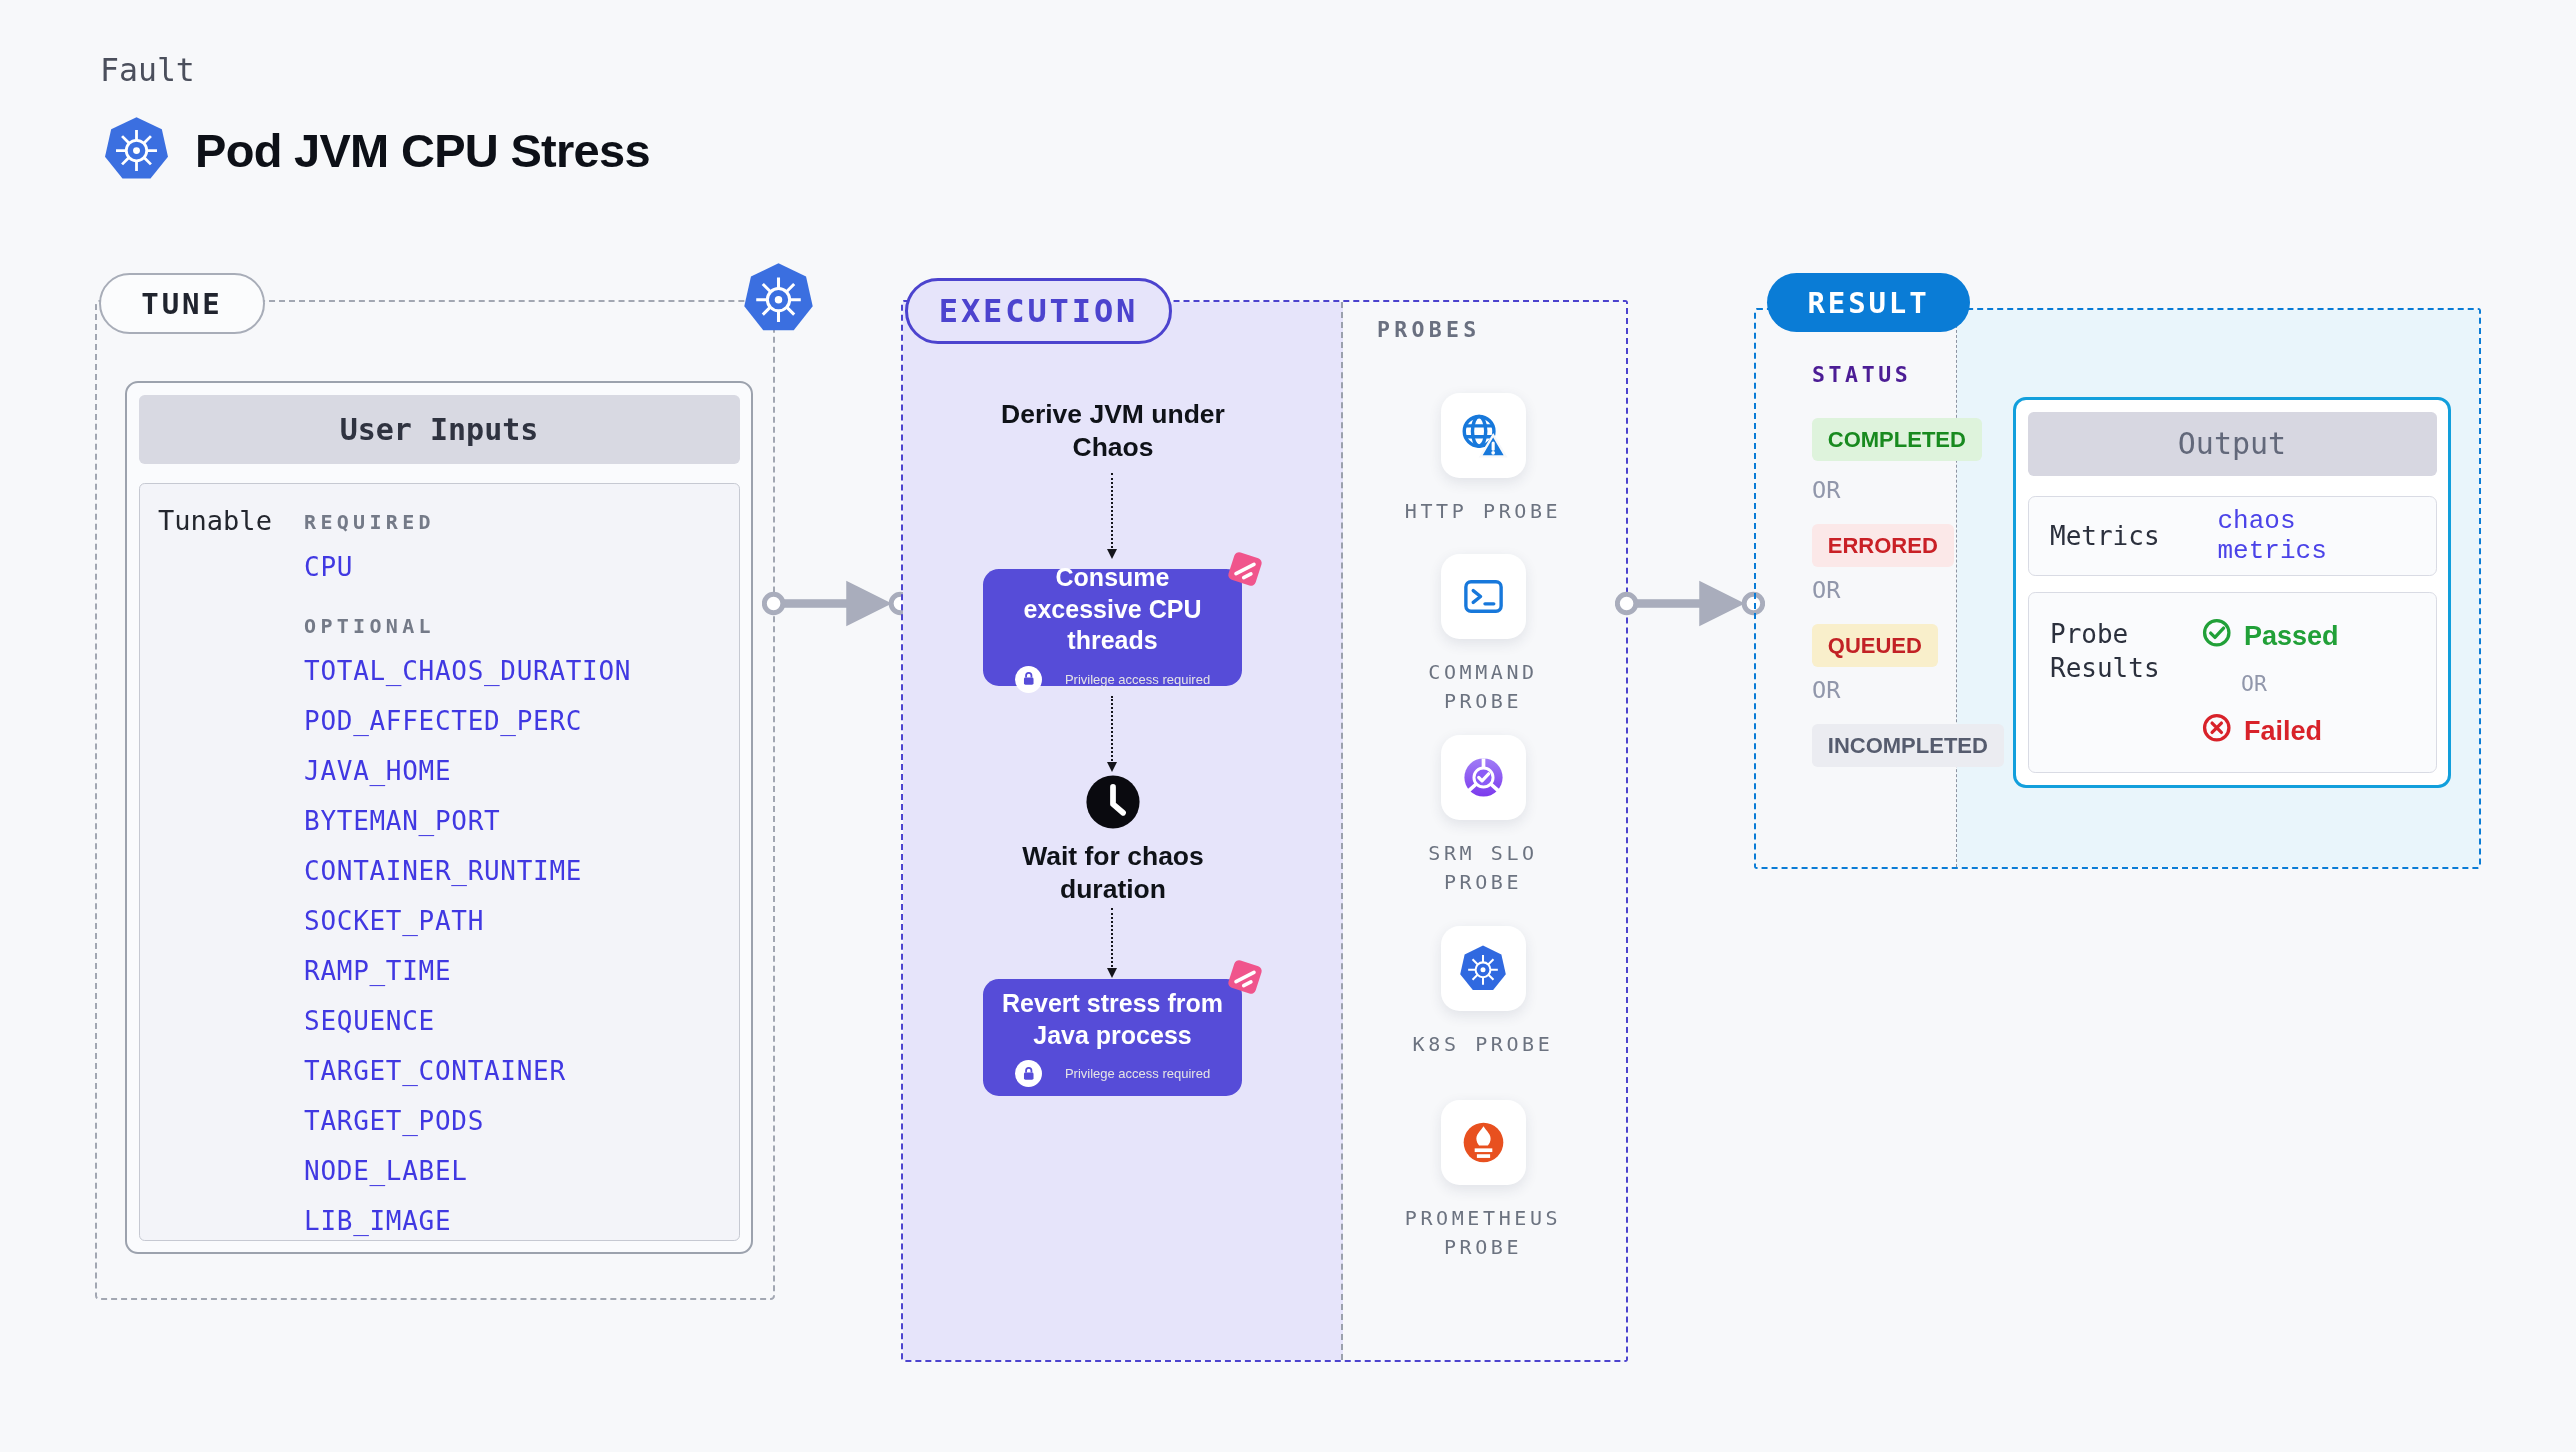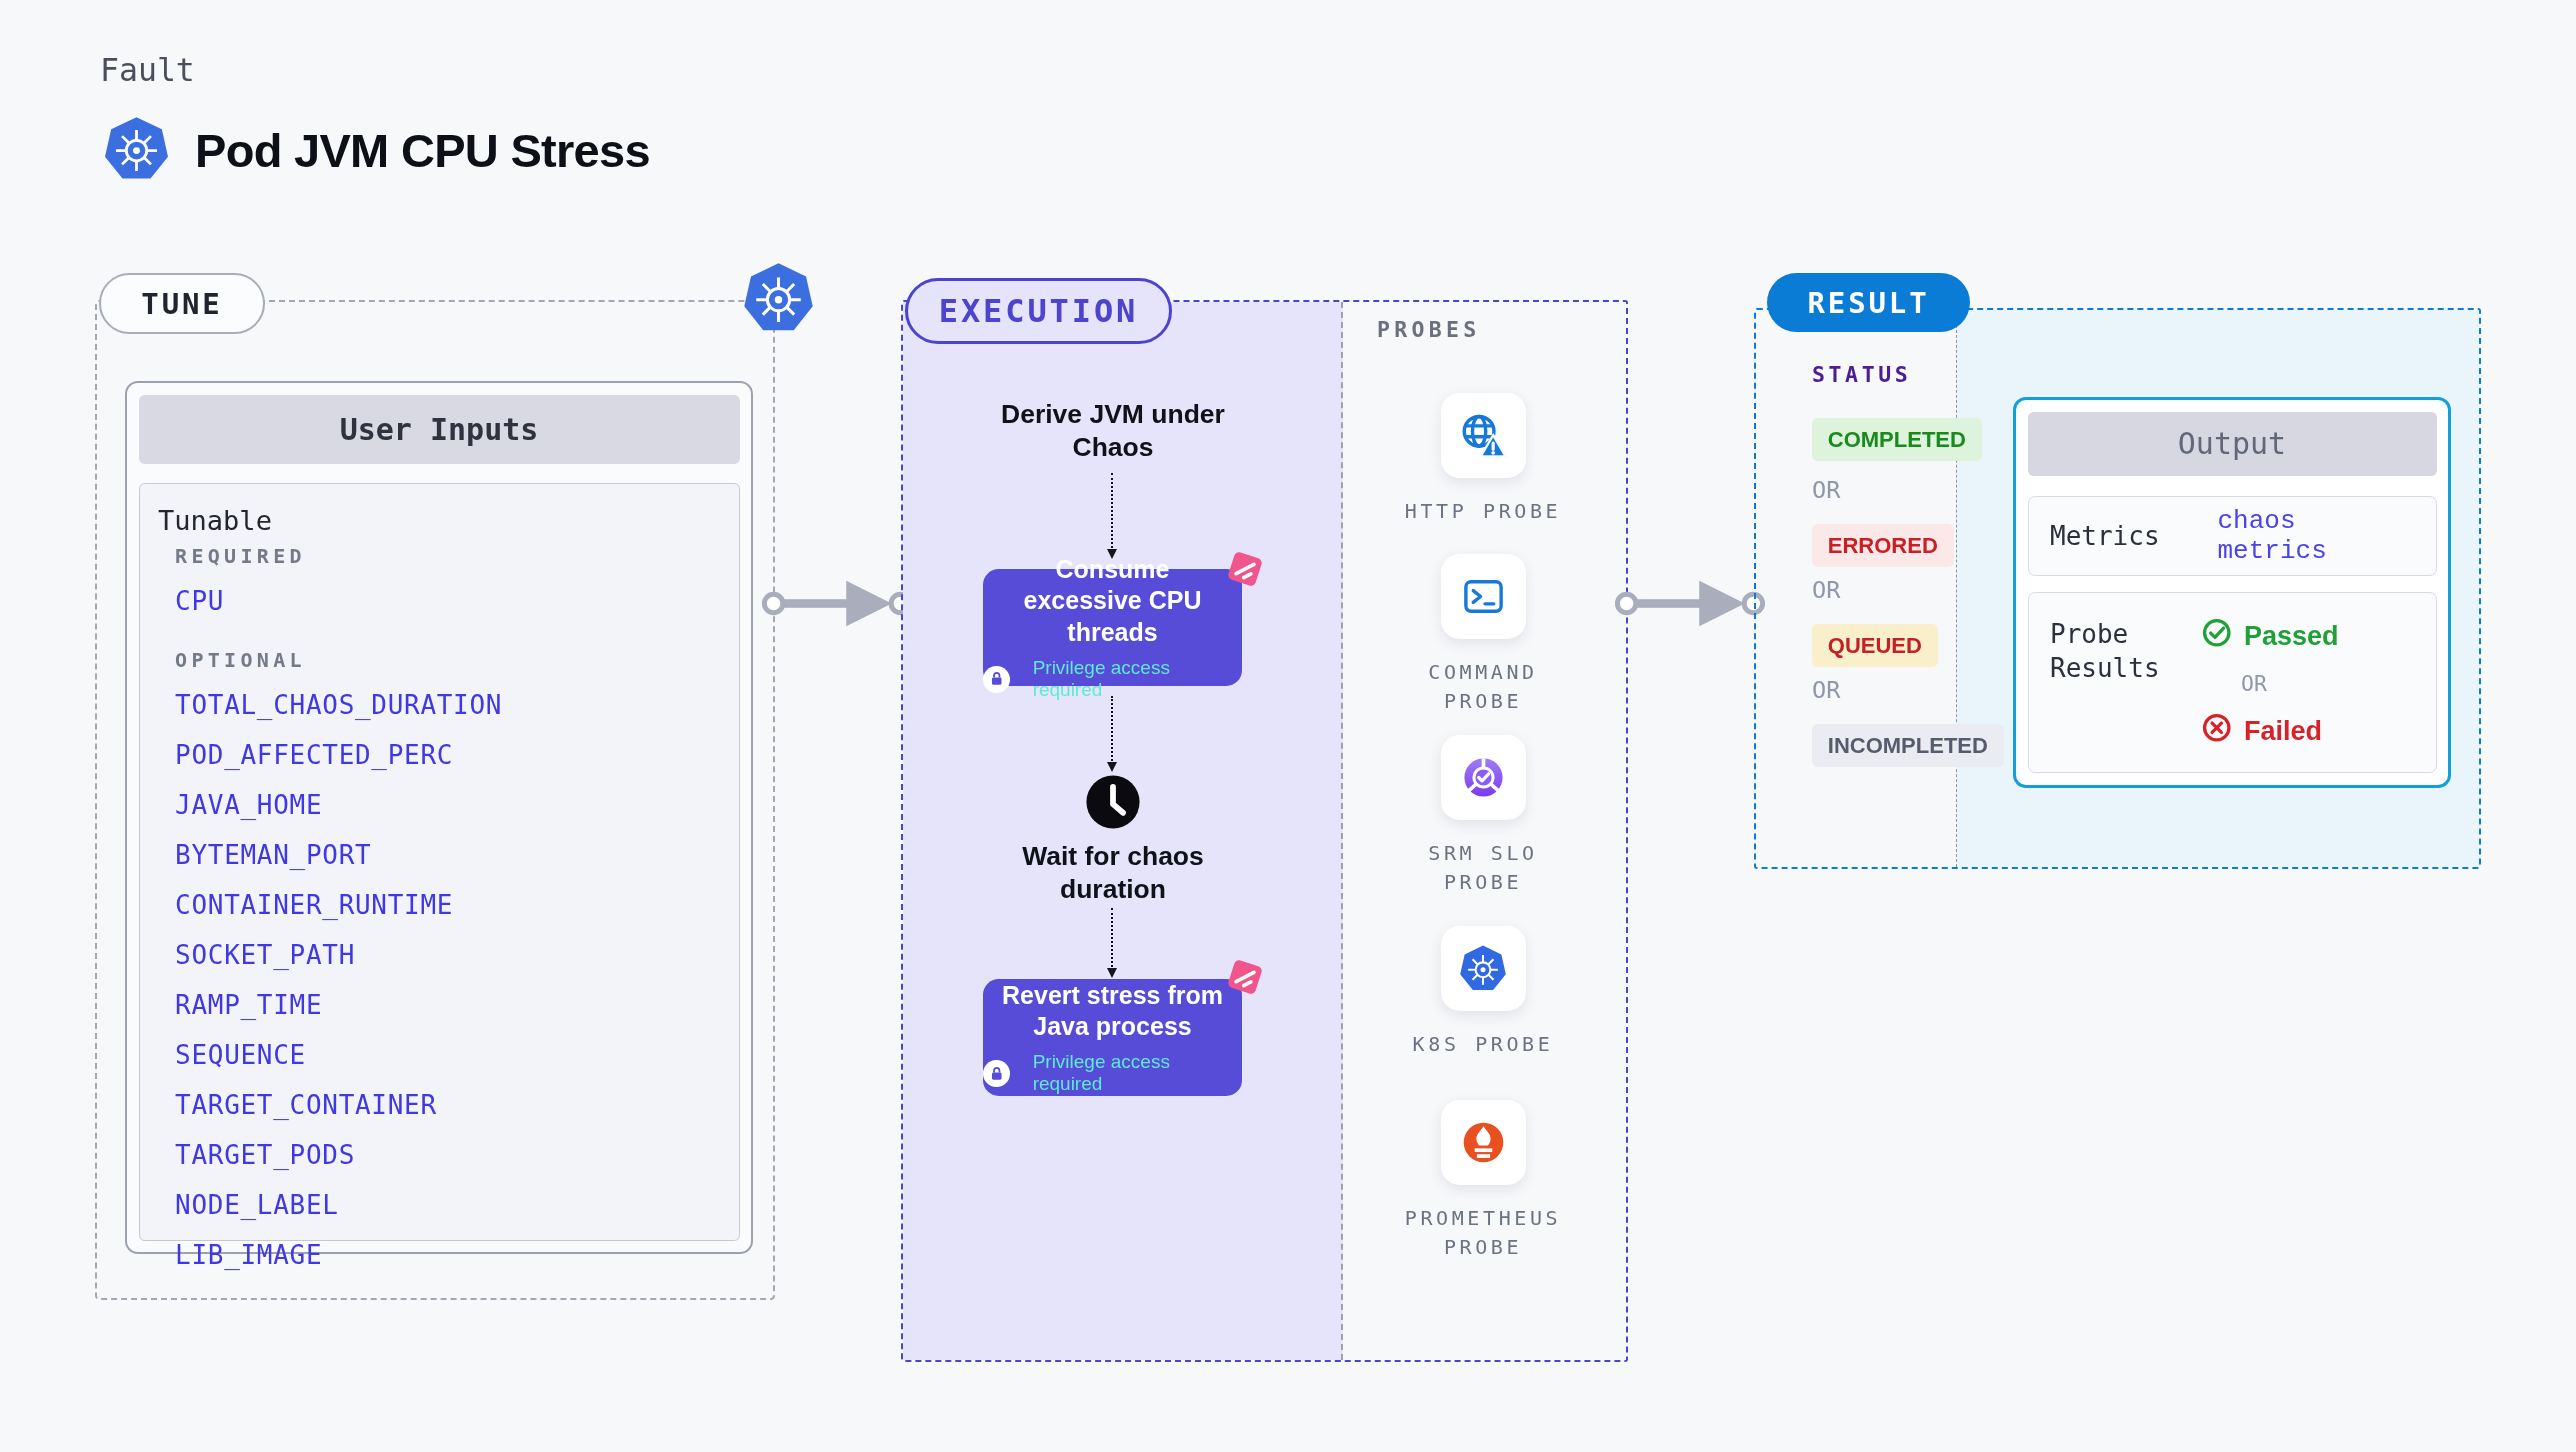--- a/index.html
+++ b/index.html
@@ -35,34 +35,34 @@
 
   .k8s-corner{position:absolute;left:741px;top:255px;width:75px;height:87px;}
 
   
   .ui-card{position:absolute;left:125px;top:381px;width:628px;height:873px;background:#fafbfd;
            border:2.9px solid #9ca2ad;border-radius:13px;box-sizing:border-box;}
   .ui-header{position:absolute;left:11.5px;top:11.5px;right:11.5px;height:69px;background:#d8d9e2;border-radius:5.7px;
              display:flex;align-items:center;justify-content:center;
              font-family:"DejaVu Sans Mono",monospace;font-size:30px;font-weight:600;color:#2f3340;}
   .ui-list{position:absolute;left:11.5px;top:100px;right:11.5px;bottom:11.5px;background:#f3f4f9;
-           border:1.4px solid #c6c9d2;border-radius:5.7px;display:flex;padding:18.6px 0 0 18.6px;box-sizing:border-box;flex-direction:column;}
+           border:1.4px solid #c6c9d2;border-radius:5.7px;display:flex;padding:18.6px 0 0 18.6px;box-sizing:border-box;}
   .ui-rowlabel{width:129px;font-family:"DejaVu Sans Mono",monospace;font-size:27px;color:#23262e;padding-top:2.9px;}
   .ui-col{display:flex;flex-direction:column;margin-left:17px;}
   .ui-section{font-family:"DejaVu Sans Mono",monospace;font-size:20px;font-weight:600;letter-spacing:4.3px;
               color:#747a88;margin:7.2px 0 18.6px 0;}
   .ui-param{font-family:"DejaVu Sans Mono",monospace;font-size:26px;font-weight:500;color:#4038e2;
             margin:0 0 20px 0;letter-spacing:0.7px;}
 
   
   .flow-step-text{position:absolute;width:244px;text-align:center;font-size:26.5px;font-weight:700;color:#0f1218;line-height:33px;}
   .exec-box{position:absolute;left:983px;width:259px;height:117px;background:#564cd8;border-radius:15.8px;
             display:flex;flex-direction:column;align-items:center;justify-content:center;color:#fff;}
   .exec-box-title{font-size:25px;font-weight:700;text-align:center;line-height:31.5px;width:229px;}
-  .exec-box-note{display:flex;align-items:center;gap:23px;margin-top:8.6px;font-size:19px;color:#5eead4;}
+  .exec-box-note{display:flex;align-items:center;gap:23px;margin-top:8.6px;font-size:13px;color:#e5e5e5;}
   .lock-circle{width:27px;height:27px;border-radius:50%;background:#fff;display:flex;align-items:center;justify-content:center;}
   .chaos-badge{position:absolute;width:40px;height:40px;}
   .vline{position:absolute;border-left:2.9px dotted #14141a;width:0;}
   .vline::after{content:"";position:absolute;left:-6.4px;bottom:-7.2px;border-left:5.7px solid transparent;
                 border-right:5.7px solid transparent;border-top:10px solid #14141a;}
   .clock-wrap{position:absolute;left:1085px;width:56px;height:56px;}
 
   
   .probes-label{position:absolute;left:1377px;top:317px;font-family:"DejaVu Sans Mono",monospace;
                 font-size:21.5px;font-weight:700;letter-spacing:4.3px;color:#6a7080;}

